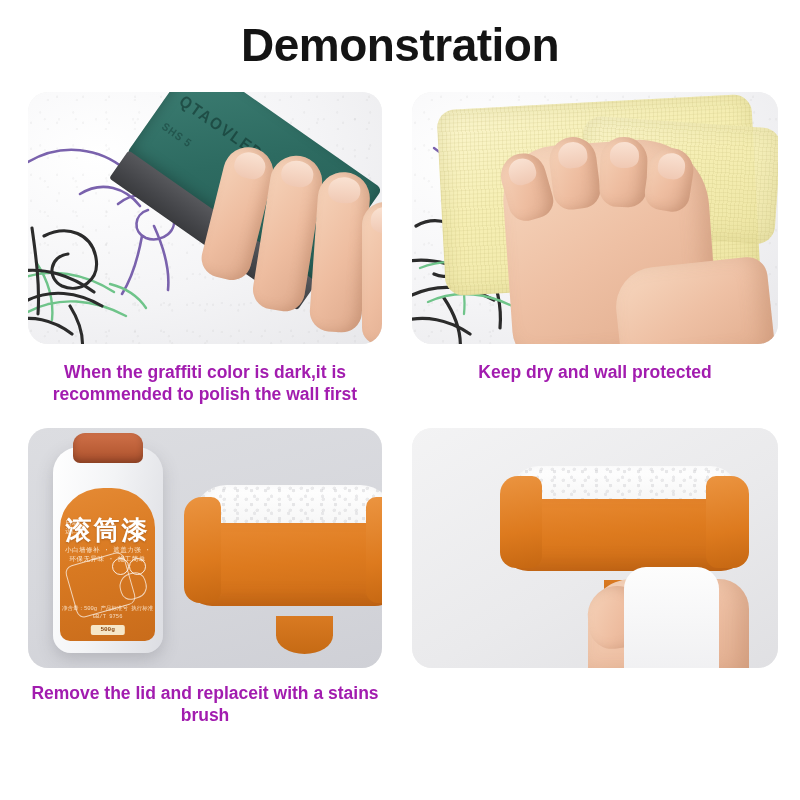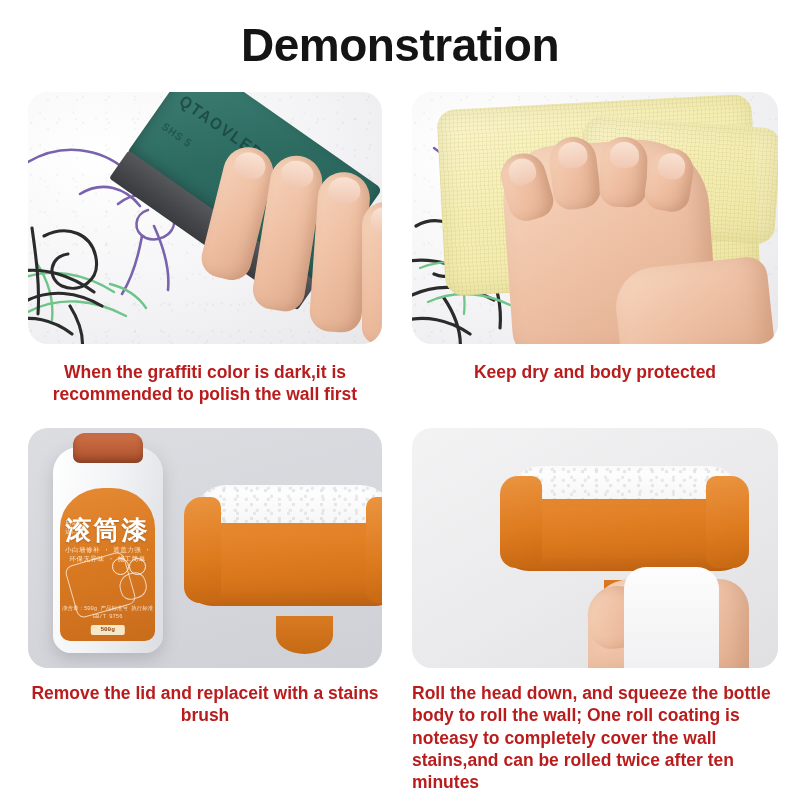--- a/index.html
+++ b/index.html
@@ -55,21 +55,21 @@
     height: 252px;
     border-radius: 20px;
     overflow: hidden;
     background: #f2f2f2;
   }
   .row-2 .photo { height: 240px; }
 
   .caption {
     font-size: 17.5px;
     font-weight: bold;
-    color: #b91c1c;
+    color: #a21caf;
     line-height: 1.28;
     margin-top: 17px;
     text-align: center;
     width: 100%;
   }
   .caption.align-left { text-align: left; }
   .row-2 .caption { margin-top: 14px; }
 
   
   .wall-light {
@@ -483,21 +483,21 @@
           </div>
           <div class="finger" style="left:49%; top:8%; width:23%; height:60%; transform:rotate(2deg);">
             <div class="nail"></div>
           </div>
           <div class="finger" style="left:72%; top:18%; width:22%; height:54%; transform:rotate(9deg);">
             <div class="nail"></div>
           </div>
         </div>
       </div>
 
-      <div class="caption">Keep dry and body protected</div>
+      <div class="caption">Keep dry and wall protected</div>
     </div>
   </div>
 
   <div class="step-row row-2" style="margin-top:22px;">
 
     <div class="step-cell left">
       <div class="photo">
         <div class="studio-bg"></div>
 
         <div class="bottle">
@@ -540,16 +540,15 @@
         </div>
 
         <div class="hand-back" style="left:48%; top:63%; width:44%; height:42%;
                     border-radius: 44px 30px 0 0;"></div>
         <div class="finger" style="left:48%; top:66%; width:16%; height:26%; transform:rotate(-8deg);"></div>
         <div class="hand-back" style="left:58%; top:58%; width:26%; height:44%;
                     background: linear-gradient(180deg,#fdfdfd 0%, #f0f0f2 100%);
                     border-radius: 22px 22px 0 0; box-shadow:none;"></div>
       </div>
 
-      <div class="caption align-left">Roll the head down, and squeeze the bottle body to roll the wall; One roll coating is noteasy to completely cover the wall stains,and can be rolled twice after ten minutes</div>
     </div>
   </div>
 </div>
 
 </body></html>

